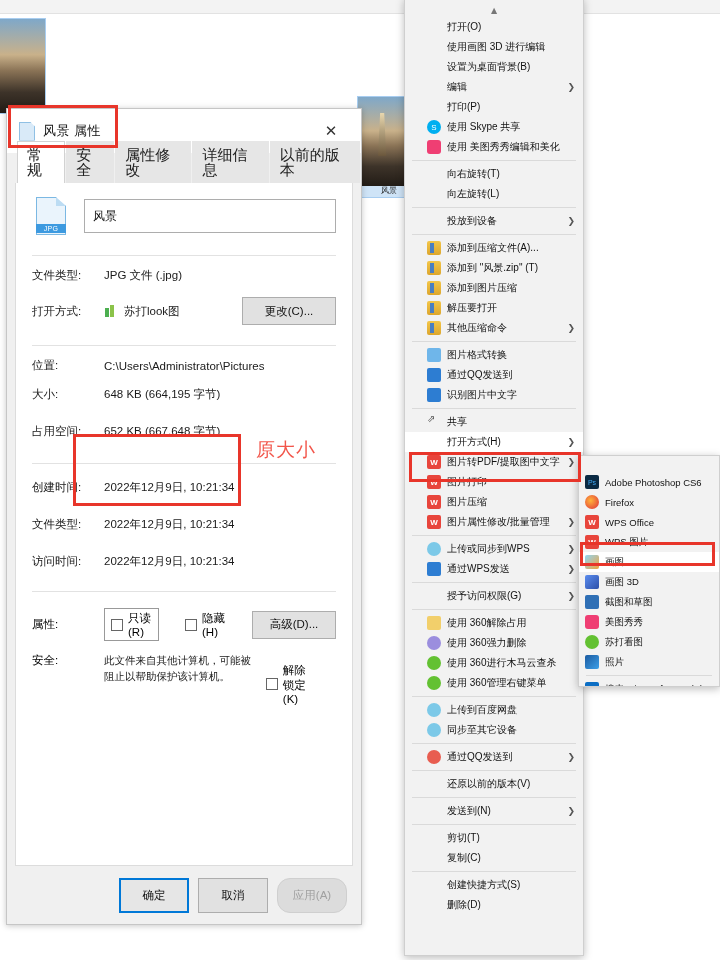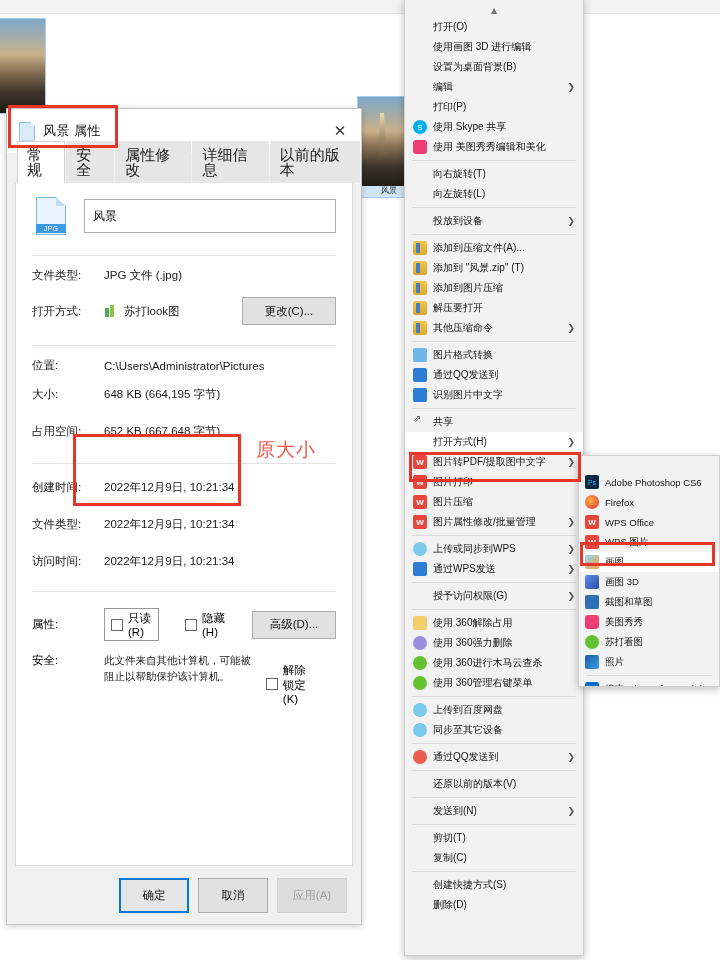--- a/index.html
+++ b/index.html
@@ -50,21 +50,21 @@
   
   .dialog {
     position: absolute; left: 6px; top: 108px; width: 356px; height: 817px;
     background: #f0f0f0;
     border: 1px solid #c6c6c6;
     box-shadow: 0 1px 6px rgba(0,0,0,0.22);
     display: flex; flex-direction: column;
   }
   .dlg-title {
     height: 44px; display: flex; align-items: center;
-    padding: 0 0 0 12px; background: #ffffff; flex: none;
+    padding: 0 9px 0 12px; background: #ffffff; flex: none;
   }
   .dlg-title-icon { width: 16px; height: 19px; position: relative; margin-right: 8px; flex: none; }
   .dlg-title-icon .pg {
     position: absolute; inset: 0;
     background: #d9eaf8; border: 1px solid #8fc0e4;
     clip-path: polygon(0 0, 68% 0, 100% 26%, 100% 100%, 0 100%);
   }
   .dlg-title-text { font-size: 13px; color: #111; letter-spacing: .5px; }
   .dlg-close {
     margin-left: auto; width: 42px; height: 30px;
@@ -147,21 +147,21 @@
     height: 58px; flex: none; display: flex; align-items: center;
     justify-content: flex-end; gap: 9px; padding: 0 14px;
     background: #f0f0f0;
   }
   .fbtn {
     width: 70px; height: 35px; font-size: 11.5px;
     border: 1px solid #adadad; background: #e1e1e1; color: #111;
     display: flex; align-items: center; justify-content: center;
   }
   .fbtn.primary { border: 2px solid #0078d7; background: #e6e6e6; }
-  .fbtn.disabled { color: #a0a0a0; background: #dcdcdc; border-color: #cfcfcf; }
+  .fbtn.disabled { color: #a0a0a0; background: #dcdcdc; border-color: #cfcfcf; border-radius: 13px; }
 
   
   .annot {
     position: absolute; border: 3px solid #e8352a; pointer-events: none; z-index: 60;
   }
   .annot-text {
     position: absolute; color: #f2564b; font-size: 19px; z-index: 60;
     letter-spacing: 1px;
   }
 
@@ -169,21 +169,21 @@
   .ctxmenu {
     position: absolute; left: 404px; top: -2px; width: 180px; height: 958px;
     background: #f2f2f2; border: 1px solid #cfcfcf;
     box-shadow: 0 2px 8px rgba(0,0,0,0.26);
     padding: 4px 0; z-index: 30;
     font-size: 10px; color: #111;
     overflow: hidden;
   }
   .mi {
     height: 20px; display: flex; align-items: center;
-    padding: 0 8px 0 8px; position: relative;
+    padding: 0 8px 0 22px; position: relative;
   }
   .mi .ic { width: 14px; height: 14px; margin-right: 6px; flex: none; }
   .mi .txt { white-space: nowrap; overflow: hidden; text-overflow: clip; }
   .mi .arrow {
     margin-left: auto; font-size: 9px; color: #555;
     font-family: "DejaVu Sans", sans-serif;
   }
   .mi.noicon .txt { padding-left: 20px; }
   .msep { height: 1px; background: #dadada; margin: 3px 7px; }
   .scroll-up {

